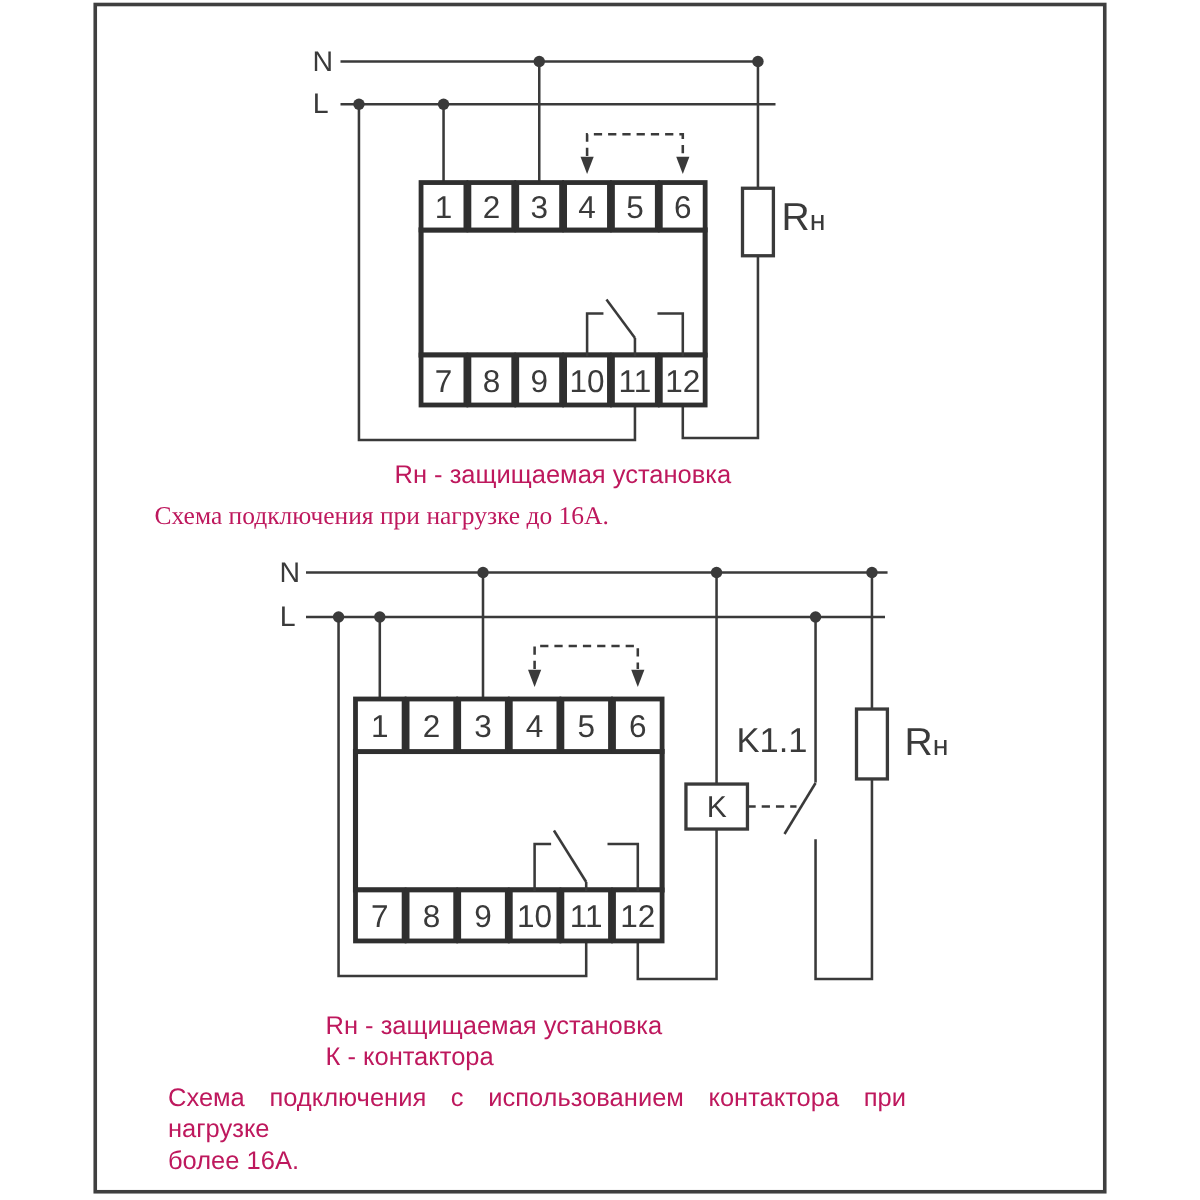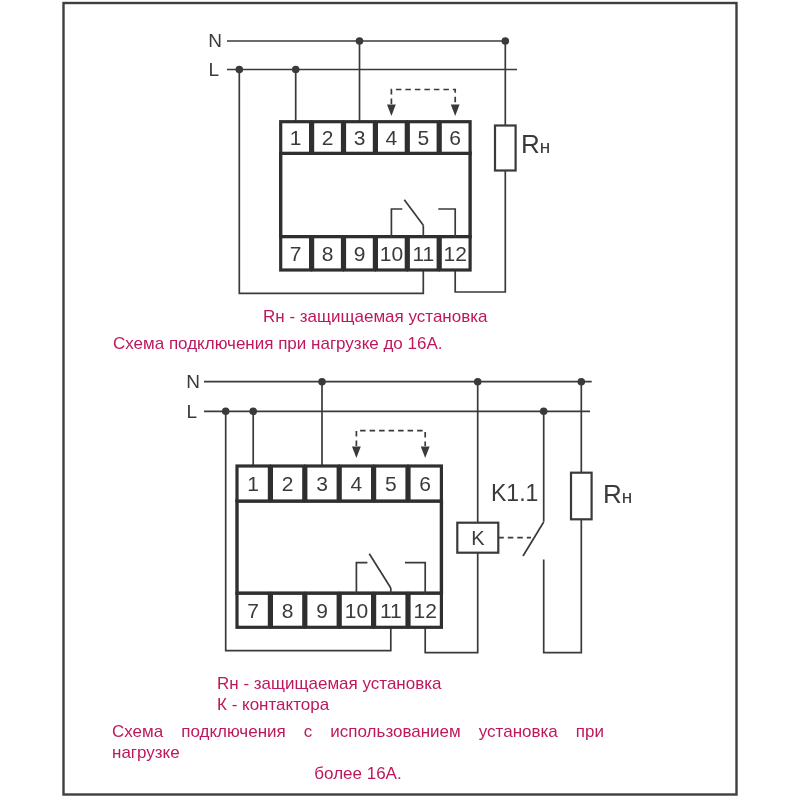--- a/index.html
+++ b/index.html
@@ -2,21 +2,21 @@
 <html><head>
 <meta charset="utf-8">
 <style>
   html,body{margin:0;padding:0;background:#fff;}
   #page{position:relative;width:800px;height:800px;background:#ffffff;overflow:hidden;
         font-family:"Liberation Sans",sans-serif;color:#3a3a3a;}
   #schematic{position:absolute;left:0;top:0;}
   .caption{position:absolute;font-size:17px;line-height:20.5px;color:#be185d;white-space:nowrap;}
   #bottom-caption{white-space:normal;width:492px;}
   #bottom-caption .just{text-align:justify;text-align-last:justify;line-height:21px;}
-  #bottom-caption .plain{text-align:center;line-height:21px;}
+  #bottom-caption .plain{text-align:left;line-height:21px;}
   svg text{fill:#3a3a3a;}
   .wire{stroke:#3a3a3a;stroke-width:1.7;fill:none;}
   .dash{stroke:#3a3a3a;stroke-width:1.7;fill:none;stroke-dasharray:5.5 4;}
   .cell{fill:#ffffff;stroke:#2f2f2f;stroke-width:3.2;}
   .body{fill:#ffffff;stroke:#2f2f2f;stroke-width:3.4;}
   .comp{fill:#ffffff;stroke:#3a3a3a;stroke-width:2.2;}
   .dot{fill:#3a3a3a;stroke:none;}
   .arr{fill:#3a3a3a;stroke:none;}
   .tnum{font-size:21px;text-anchor:middle;}
   .nl{font-size:19px;text-anchor:end;}
@@ -164,24 +164,24 @@
     <text x="491" y="501" font-size="23">K1.1</text>
     <path class="dash" d="M498.3,537.7 H531"></path>
     <path class="wire" d="M543.7,522 L523,556"></path>
 
     <rect class="comp" x="571" y="472.7" width="20.6" height="46.6"></rect>
     <text x="603" y="503" font-size="26"><tspan>R</tspan><tspan font-size="19">н</tspan></text>
   </g>
 </svg>
 
 <div class="caption" id="top-legend" style="left:263px;top:307px;">Rн - защищаемая установка</div>
-<div class="caption" id="top-caption" style="left:113px;top:334px;">Схема подключения при нагрузке до 16А.</div>
+<div class="caption" id="top-caption" style="left:103px;top:334px;font-family:Liberation Serif, serif;">Схема подключения при нагрузке до 16А.</div>
 
 <div class="caption" id="bottom-legend" style="left:217px;top:674px;">
   <div>Rн - защищаемая установка</div>
   <div>К - контактора</div>
 </div>
 
 <div class="caption" id="bottom-caption" style="left:112px;top:721px;">
-  <div class="just">Схема подключения с использованием установка при нагрузке</div>
+  <div class="just">Схема подключения с использованием контактора при нагрузке</div>
   <div class="plain">более 16А.</div>
 </div>
 </div>
 
 </body></html>

